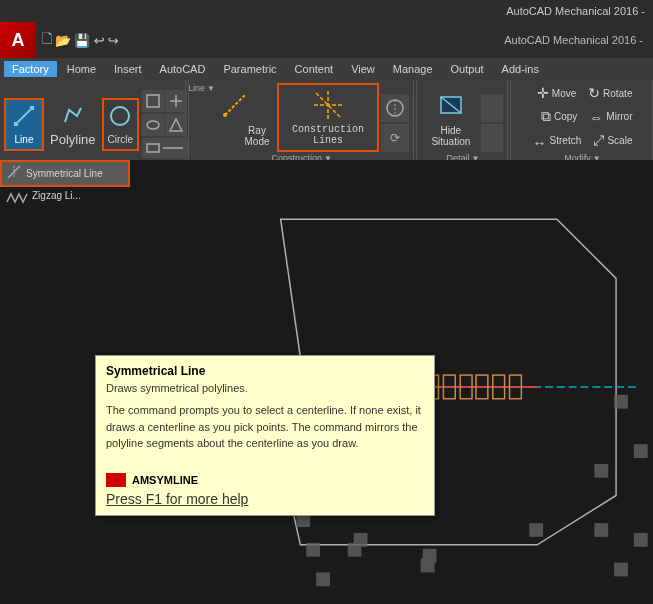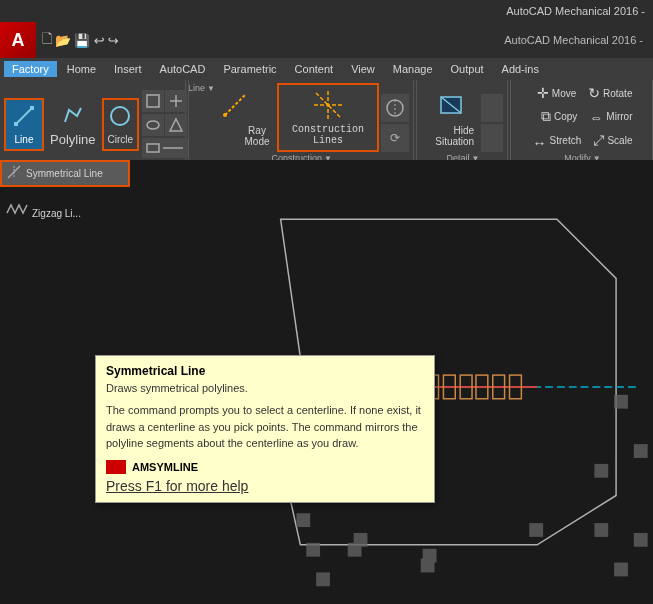--- a/index.html
+++ b/index.html
@@ -206,21 +206,21 @@
       color: #000;
       z-index: 100;
       box-shadow: 2px 2px 6px rgba(0,0,0,0.4);
     }
     .tooltip-title {
       font-weight: bold;
       font-size: 12px;
       margin-bottom: 4px;
     }
     .tooltip-desc { margin-bottom: 8px; color: #333; }
-    .tooltip-detail { margin-bottom: 8px; color: #333; line-height: 1.5; }
+    .tooltip-detail { margin-bottom: 21px; color: #333; line-height: 1.5; }
     .tooltip-cmd {
       display: flex;
       align-items: center;
       gap: 6px;
       margin-bottom: 4px;
     }
     .tooltip-cmd-icon {
       width: 20px;
       height: 14px;
       background: #cc0000;
@@ -236,23 +236,23 @@
     .drawing-svg {
       position: absolute;
       left: 0;
       top: 0;
       width: 100%;
       height: 100%;
     }
 
     .zigzag-item {
       display: flex;
-      align-items: flex-end;
+      align-items: flex-start;
       gap: 4px;
-      padding: 14px 6px;
+      padding: 3px 6px;
       color: #d4d4d4;
       font-size: 10px;
       cursor: pointer;
     }
 
     .group-divider {
       width: 1px;
       background: #555;
       align-self: stretch;
       margin: 0 2px;
@@ -441,21 +441,21 @@
 
     <div class="ribbon-group" style="min-width:70px; flex-direction:column;">
       <div class="ribbon-group-items">
         <div class="ribbon-btn" style="min-width:55px; padding:4px 4px;">
           <div class="btn-icon">
             <svg width="28" height="28" viewBox="0 0 28 28">
               <rect x="4" y="6" width="20" height="16" stroke="#7ec8e3" stroke-width="1.5" fill="#1a3a5a"></rect>
               <line x1="4" y1="6" x2="24" y2="22" stroke="#7ec8e3" stroke-width="1.5"></line>
             </svg>
           </div>
-          <span style="font-size:10px; text-align:right;">Hide
+          <span style="font-size:10px; text-align:center;">Hide
 Situation</span>
         </div>
         <div class="ribbon-col" style="gap:2px;">
           <div style="width:22px; height:28px; background:#4a4a4a; cursor:pointer;"></div>
           <div style="width:22px; height:28px; background:#4a4a4a; cursor:pointer;"></div>
         </div>
       </div>
       <div class="ribbon-bottom-label" style="height:14px; padding-bottom:2px;">
         <span>Detail</span>
         <span class="dropdown-arrow">▼</span>

